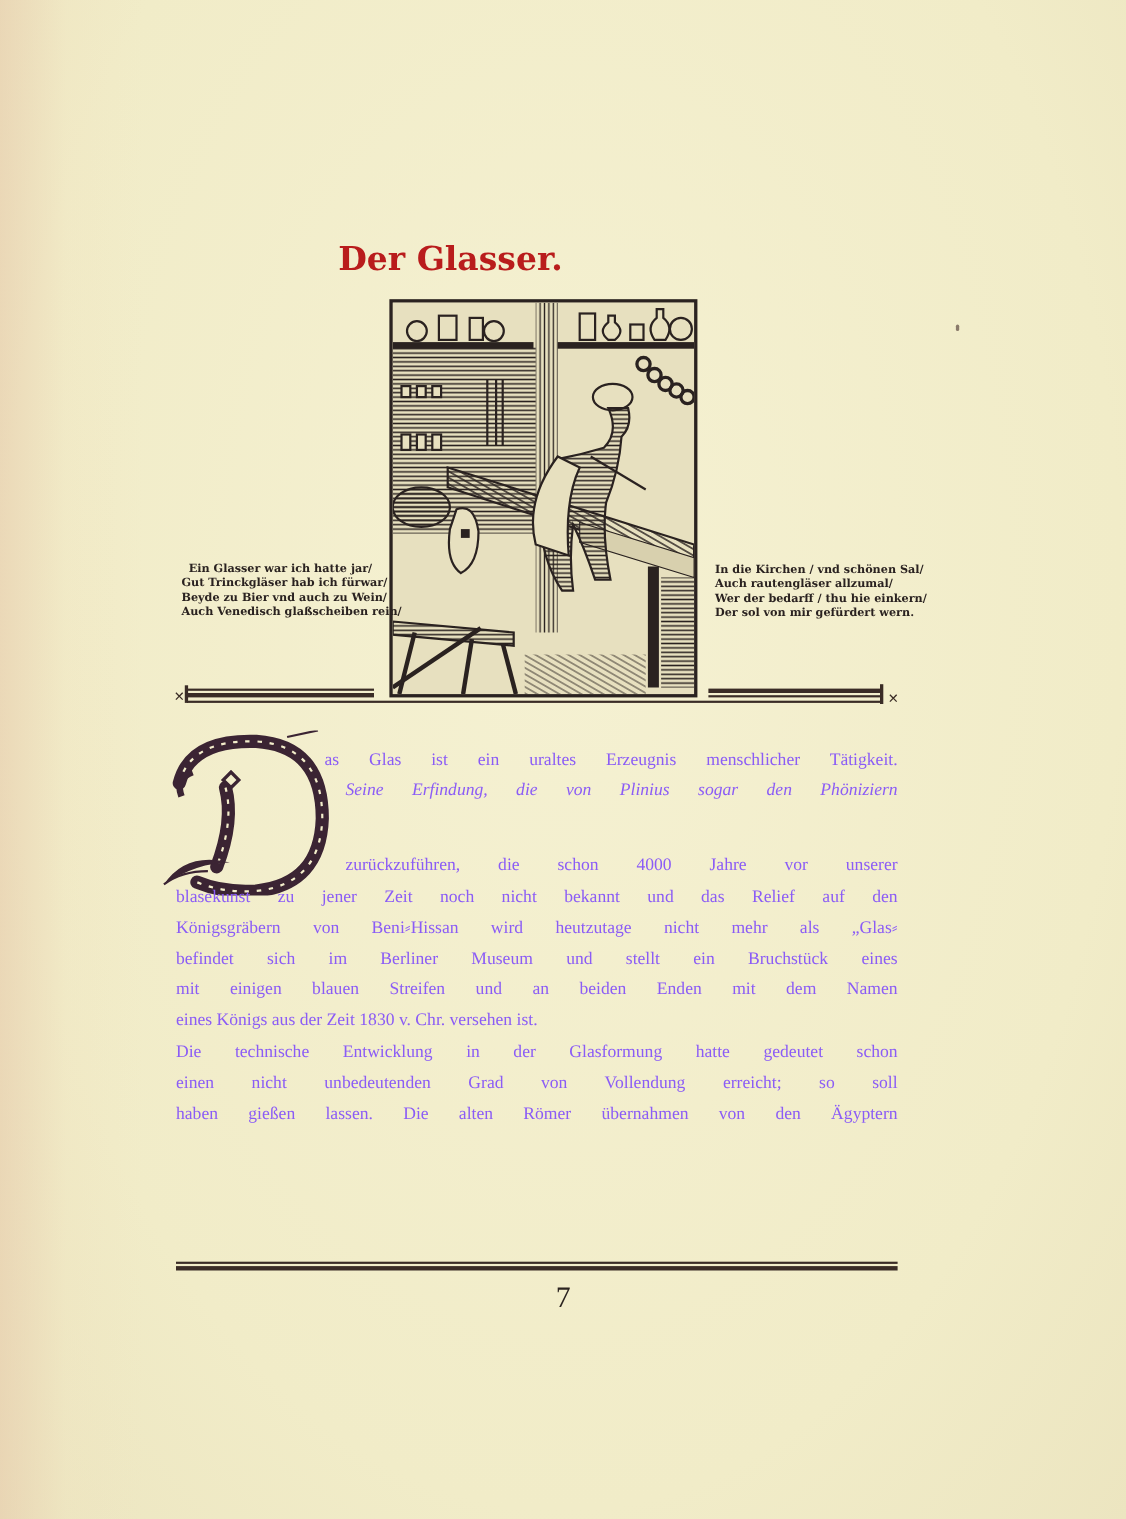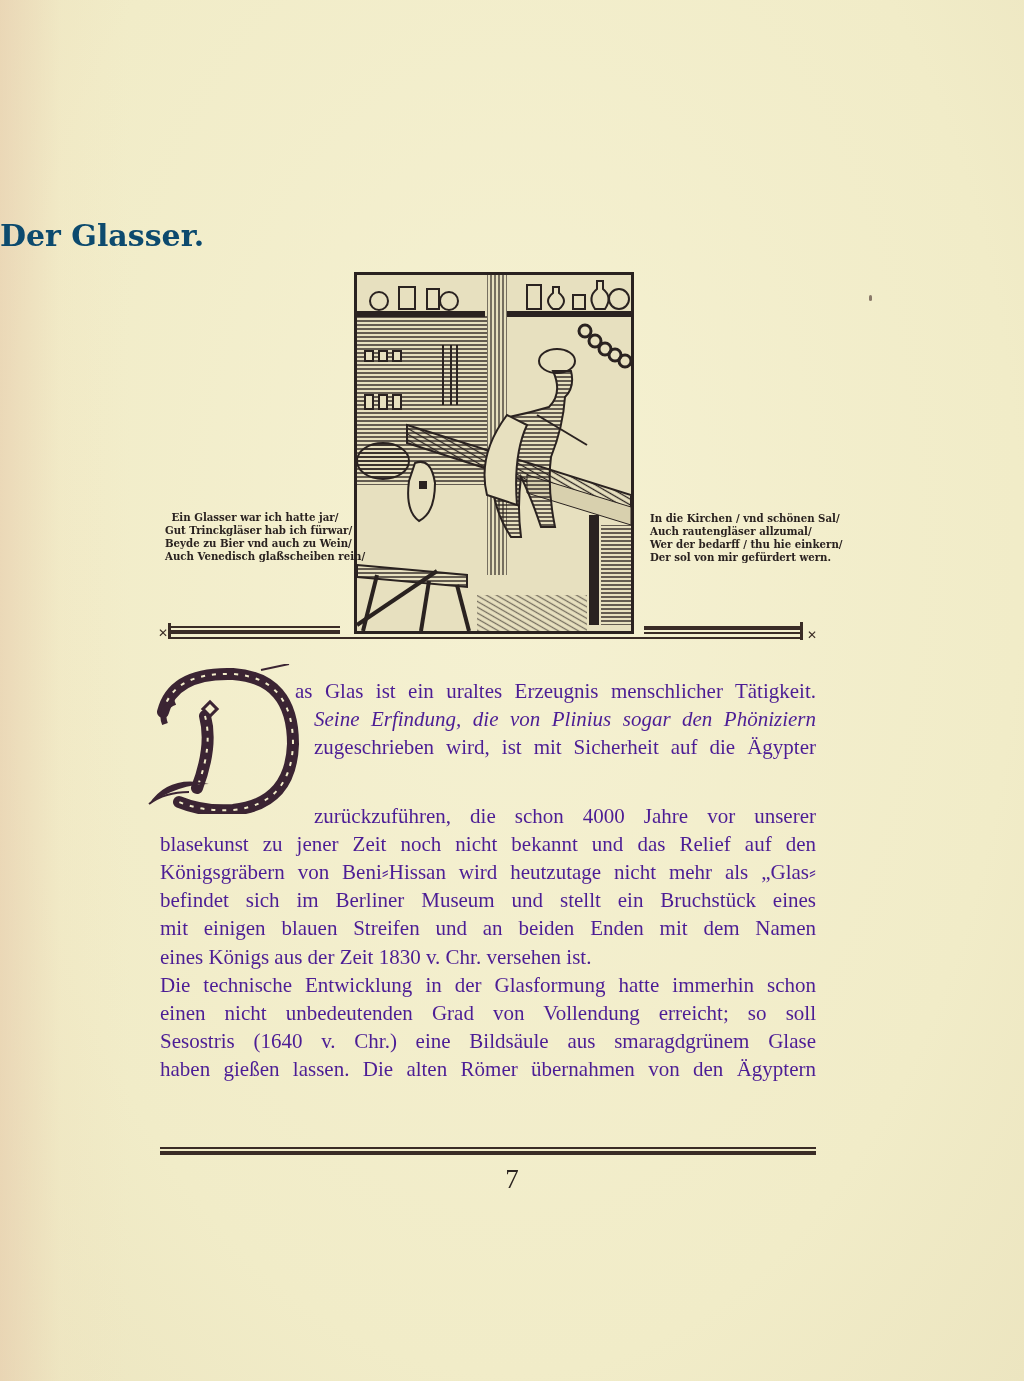--- a/index.html
+++ b/index.html
@@ -7,39 +7,39 @@
       width: 1024px; height: 1381px; position: relative; overflow: hidden;
       background: #f3eecb;
       background-image:
         linear-gradient(90deg, rgba(230,200,170,0.55) 0px, rgba(240,225,190,0.25) 60px, rgba(243,238,203,0) 130px),
         radial-gradient(ellipse at 50% 40%, #f5f1d2 0%, #f1ecc8 70%, #ece5c0 100%);
       font-family: "Liberation Serif", "DejaVu Serif", serif;
       color: #2a2420;
     }
     .title {
       position: absolute; left: 0; width: 819px; top: 218px;
-      text-align: left; font-family: "DejaVu Serif", serif; font-weight: bold;
-      font-size: 30px; letter-spacing: 0px; color: #0c4a6e;
+      text-align: center; font-family: "DejaVu Serif", serif; font-weight: bold;
+      font-size: 30px; letter-spacing: 0px; color: #b91c1c;
     }
     .woodcut {
       position: absolute; left: 354px; top: 272px; width: 280px; height: 362px;
       border: 3px solid #2a2220; box-sizing: border-box; background: #e6dfbe;
       overflow: hidden;
     }
     .verse {
       position: absolute; font-family: "DejaVu Serif", serif; font-weight: bold;
       font-size: 10.2px; line-height: 13px; color: #2a2220; white-space: nowrap;
     }
     .verse-left { left: 165px; top: 511px; text-align: center; width: 180px; }
     .verse-right { left: 650px; top: 512px; text-align: left; }
     .rule { position: absolute; background: #3a2c26; }
     .mark { position: absolute; font-family: "DejaVu Sans", sans-serif; font-size: 12px; color: #3a2c26; }
     .body-text {
       position: absolute; left: 160px; top: 677px; width: 656px;
-      font-size: 21px; line-height: 28.2px; color: #4c1d95;
+      font-size: 16px; line-height: 28.2px; color: #8b5cf6;
       text-align: justify;
     }
     .line { display: block; white-space: nowrap; text-align: justify; text-align-last: justify; }
     .line.last { text-align-last: left; }
     .dropcap { position: absolute; left: 145px; top: 664px; width: 160px; height: 150px; }
     .page-number {
       position: absolute; left: 0; width: 1024px; top: 1164px; text-align: center;
       font-size: 27px; color: #2c2521;
     }
     .speck { position: absolute; left: 869px; top: 295px; width: 3px; height: 6px; background: #8a7a6a; border-radius: 2px; }
@@ -173,30 +173,28 @@
     <path d="M4 140 q20 -30 60 -20 q-30 0 -60 20 z" fill="#3b2433"></path>
     <path d="M4 140 q16 -12 40 -12" stroke="#3b2433" stroke-width="2" fill="none"></path>
     <path d="M30 38 q-16 6 -10 22" stroke="#3b2433" stroke-width="6" fill="none"></path>
     <path d="M116 6 l28 -6" stroke="#3b2433" stroke-width="2"></path>
     <rect x="60" y="40" width="10" height="10" fill="#f3eecb" stroke="#3b2433" stroke-width="3" transform="rotate(45 65 45)"></rect>
   </svg>
 
   <div class="body-text">
     <span class="line" style="padding-left:135px;">as Glas ist ein uraltes Erzeugnis menschlicher Tätigkeit.</span>
     <span class="line" style="padding-left:154px;font-style:italic;">Seine Erfindung, die von Plinius sogar den Phöniziern</span>
-    <span class="line" style="padding-left:154px;">zugeschrieben wird, ist mit Sicherheit auf die Ägypter</span>
     <span class="line" style="padding-left:154px;margin-top:40px;">zurückzuführen, die schon 4000 Jahre vor unserer</span>
     <span class="line">blasekunst zu jener Zeit noch nicht bekannt und das Relief auf den</span>
     <span class="line">Königsgräbern von Beni⸗Hissan wird heutzutage nicht mehr als „Glas⸗</span>
     <span class="line">befindet sich im Berliner Museum und stellt ein Bruchstück eines</span>
     <span class="line">mit einigen blauen Streifen und an beiden Enden mit dem Namen</span>
     <span class="line last">eines Königs aus der Zeit 1830 v. Chr. versehen ist.</span>
-    <span class="line">Die technische Entwicklung in der Glasformung hatte immerhin schon</span>
+    <span class="line">Die technische Entwicklung in der Glasformung hatte gedeutet schon</span>
     <span class="line">einen nicht unbedeutenden Grad von Vollendung erreicht; so soll</span>
-    <span class="line">Sesostris (1640 v. Chr.) eine Bildsäule aus smaragdgrünem Glase</span>
     <span class="line">haben gießen lassen. Die alten Römer übernahmen von den Ägyptern</span>
   </div>
 
   <div class="rule" style="left:160px; top:1147px; width:656px; height:2px;"></div>
   <div class="rule" style="left:160px; top:1151px; width:656px; height:4px;"></div>
 
   <div class="page-number">7</div>
 
   <div class="speck"></div>
 </div>

